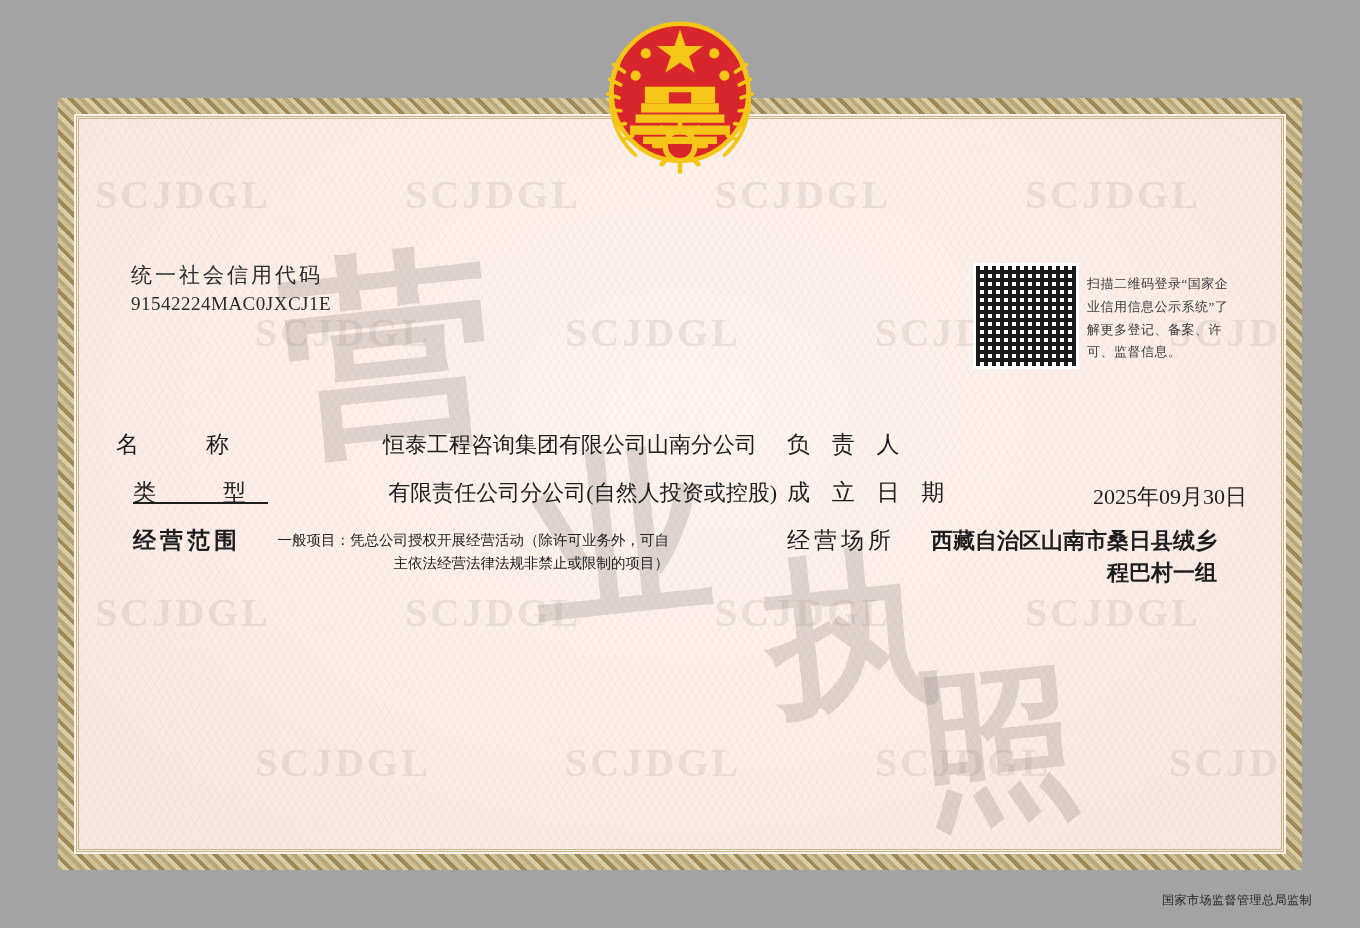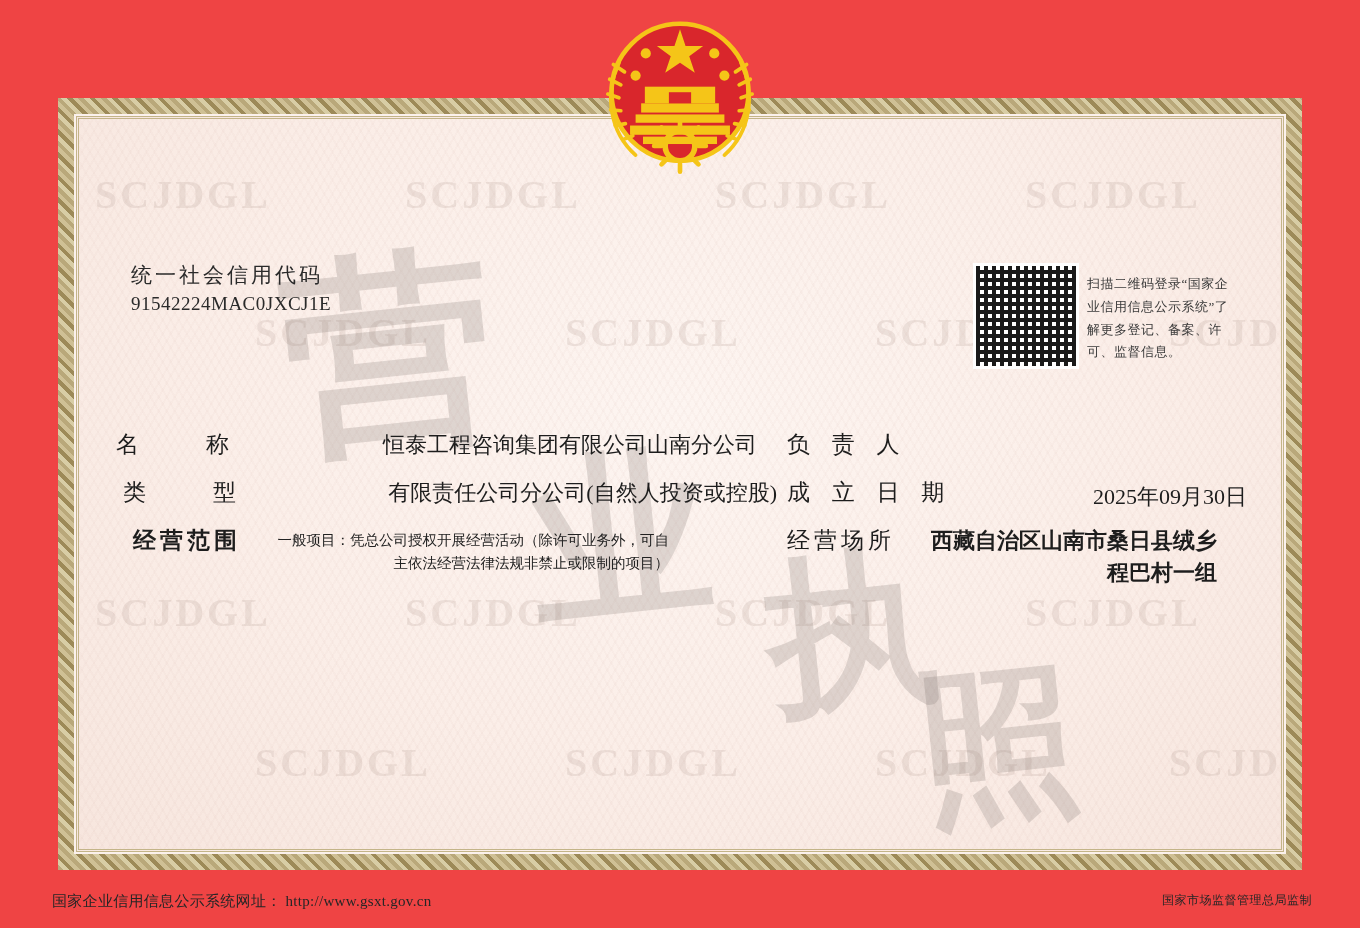--- a/index.html
+++ b/index.html
@@ -12,21 +12,21 @@
     background: #fdfbf8;
     font-family: "Liberation Serif", serif;
     overflow: hidden;
     position: relative;
   }
 
   
   #license-page {
     position: absolute;
     inset: 0;
-    background: #ef4444;
+    background: #a3a3a3;
   }
 
   
   #emblem {
     position: absolute;
     left: 50%;
     top: 6px;
     transform: translateX(-50%);
     width: 185px;
     height: 178px;
@@ -298,35 +298,34 @@
       </div>
 
       <div id="qr-area">
         <div id="qr-code"></div>
         <div id="qr-note">扫描二维码登录“国家企业信用信息公示系统”了解更多登记、备案、许可、监督信息。</div>
       </div>
 
       <div class="fld-label sp3" style="left:37px; top:310px;">名　称</div>
       <div class="fld-value" style="left:198px; top:310px; width:480px;">恒泰工程咨询集团有限公司山南分公司</div>
 
-      <div class="fld-label sp3" style="left:44px; top:358px;">类　型</div>
+      <div class="fld-label sp3" style="left:54px; top:358px;text-decoration:underline;">类　型</div>
       <div class="fld-value" style="left:198px; top:358px; width:500px;">有限责任公司分公司(自然人投资或控股)</div>
 
       <div class="fld-label" style="left:54px; top:406px; letter-spacing:4px;font-weight:bold;">经营范围</div>
       <div class="fld-value small" style="left:190px; top:410px; width:400px;">一般项目：凭总公司授权开展经营活动（除许可业务外，可自主依法经营法律法规非禁止或限制的项目）</div>
 
       <div class="fld-label sp2" style="left:708px; top:310px;">负 责 人</div>
 
       <div class="fld-label sp2" style="left:708px; top:358px;">成 立 日 期</div>
       <div class="fld-value" style="left:848px; top:362px; width:320px;">2025年09月30日</div>
 
       <div class="fld-label" style="left:708px; top:406px; letter-spacing:4px;">经营场所</div>
       <div class="fld-value" style="left:848px; top:406px; width:290px;font-weight:bold;">西藏自治区山南市桑日县绒乡程巴村一组</div>
 
       <div id="reg-seal"></div>
 
     </div>
   </div>
 
-  <div id="footer-left">国家企业信用信息公示系统网址：  http://www.gsxt.gov.cn</div>
   <div id="footer-right">国家市场监督管理总局监制</div>
 
 </div>
 
 </body></html>

